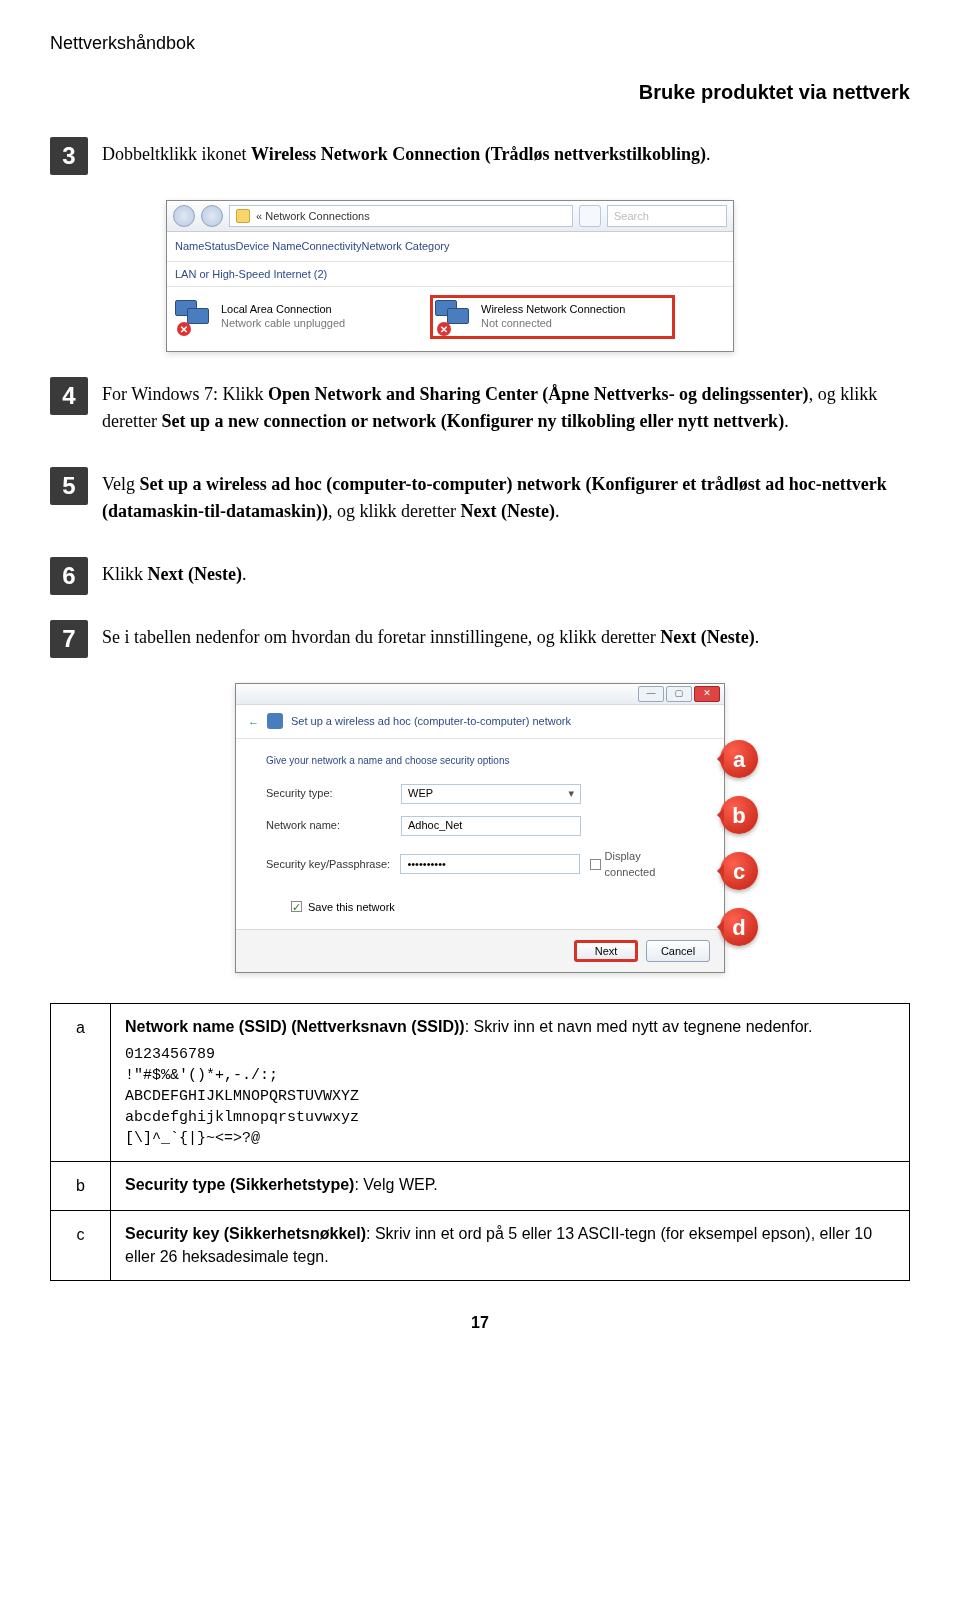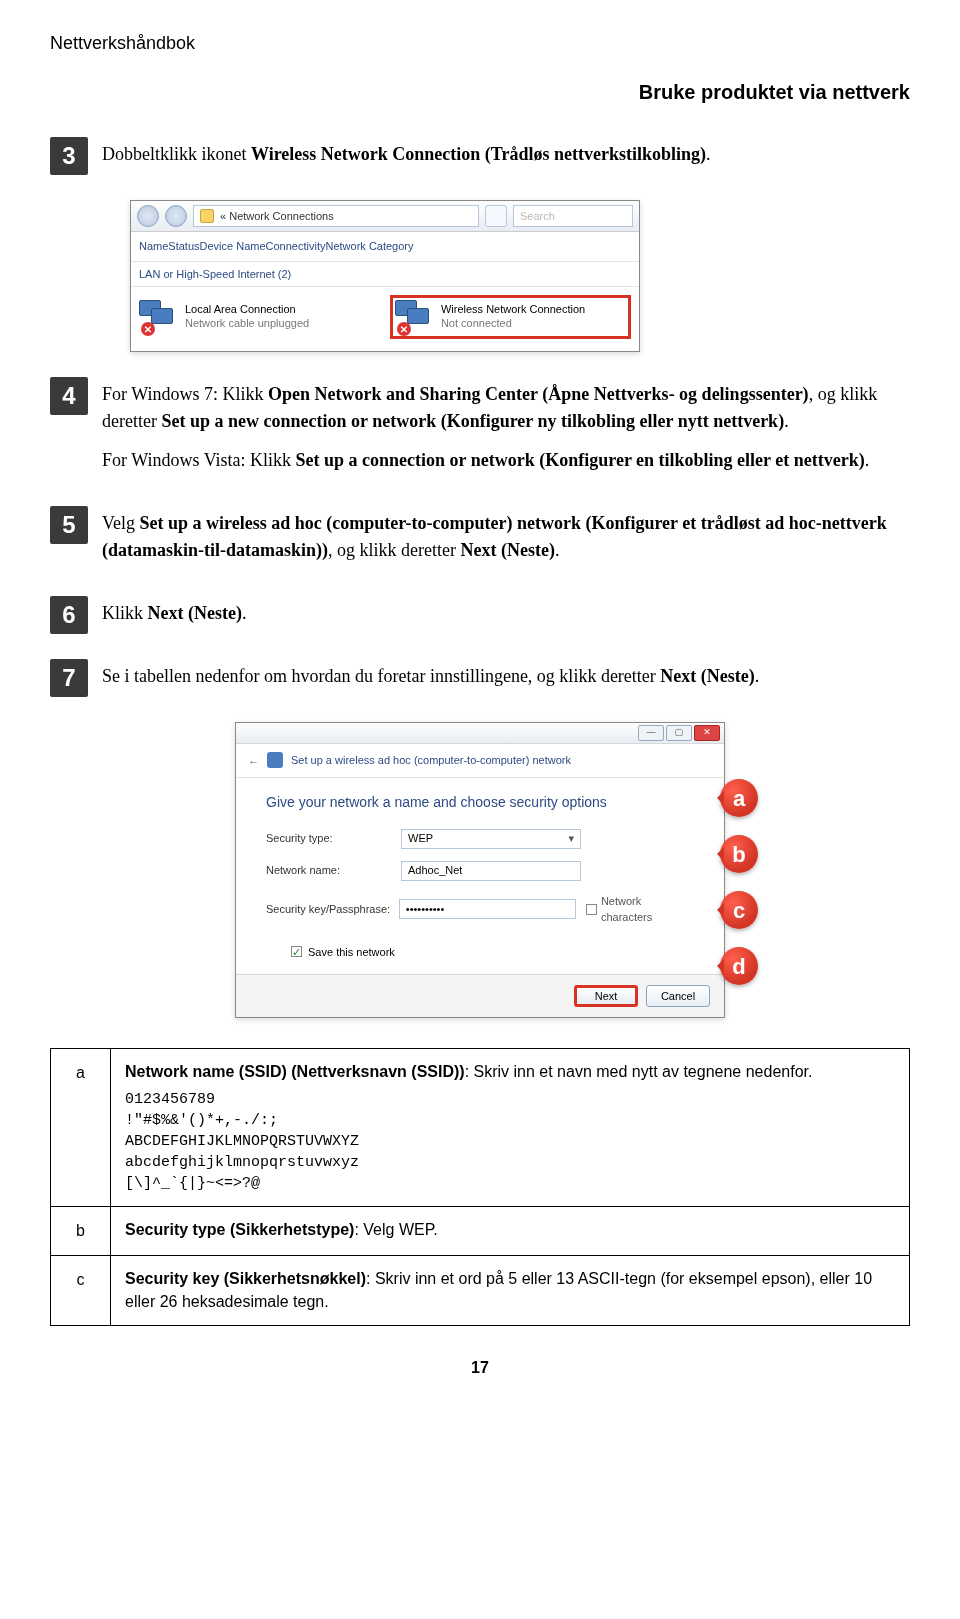--- a/index.html
+++ b/index.html
@@ -48,26 +48,27 @@
     padding-top: 4px;
   }
   .step-body p { margin-bottom: 12px; }
   .bold { font-weight: bold; }
   .screenshot {
     margin: 10px 0 25px 80px;
   }
   .screenshot.center { margin-left: auto; margin-right: auto; width: fit-content; }
   
   .win1 {
-    width: 510px;
+    width: 568px;
     border: 1px solid #888;
     background: #fff;
     font-family: 'Segoe UI', Arial, sans-serif;
     font-size: 11px;
     box-shadow: 0 2px 6px rgba(0,0,0,0.15);
+    margin-left: 36px;
   }
   .win1-toolbar {
     background: linear-gradient(#fefefe,#e8edf3);
     border-bottom: 1px solid #ccc;
     padding: 4px 6px;
     display: flex;
     align-items: center;
     gap: 6px;
   }
   .nav-btn {
@@ -139,21 +140,21 @@
   .wiz-topbtn.close { background:#d44;border-color:#a22;color:#fff; }
   .wiz-title {
     padding:8px 12px;
     display:flex; align-items:center; gap:8px;
     border-bottom:1px solid #e3e3e3;
     color:#2c4a85;
   }
   .wiz-title .ar { color:#2a7a2a; }
   .wiz-icon { width:16px;height:16px;background:#4a7cc0;border-radius:3px; }
   .wiz-main { padding:14px 30px 8px 30px; }
-  .wiz-main h4 { color:#2c4a85; font-weight:normal; font-size:14px; margin-bottom:16px; }
+  .wiz-main h4 { color:#2c4a85; font-weight:normal; font-size:10px; margin-bottom:16px; }
   .formrow { display:flex; align-items:center; margin-bottom:12px; }
   .formrow label { width:135px; color:#333; font-size:11px; }
   .formrow .fld {
     width:180px; height:20px; border:1px solid #b6c8de; padding:0 6px;
     display:flex; align-items:center; background:#fff; font-size:11px;
   }
   .formrow .sel::after { content:"▾"; margin-left:auto; color:#555; }
   .formrow .extra { margin-left:10px; font-size:11px; color:#555; display:flex; align-items:center; gap:4px; }
   .cb { width:11px;height:11px;border:1px solid #888;background:#fff;display:inline-block;position:relative; }
   .cb.checked::after { content:"✓"; position:absolute;top:-3px;left:0;font-size:11px;color:#2a7a2a; }
@@ -274,23 +275,20 @@
     </div>
   </div>
 </div>
 
 <div class="step">
   <div class="step-num">4</div>
   <div class="step-body">
     <p>
       <span>For Windows 7: Klikk </span><span class="bold">Open Network and Sharing Center (Åpne Nettverks- og delingssenter)</span><span>, og klikk deretter </span><span class="bold">Set up a new connection or network (Konfigurer ny tilkobling eller nytt nettverk)</span><span>.</span>
     </p>
-    <p>
-      <span>For Windows Vista: Klikk </span><span class="bold">Set up a connection or network (Konfigurer en tilkobling eller et nettverk)</span><span>.</span>
-    </p>
   </div>
 </div>
 
 <div class="step">
   <div class="step-num">5</div>
   <div class="step-body">
     <p>
       <span>Velg </span><span class="bold">Set up a wireless ad hoc (computer-to-computer) network (Konfigurer et trådløst ad hoc-nettverk (datamaskin-til-datamaskin))</span><span>, og klikk deretter </span><span class="bold">Next (Neste)</span><span>.</span>
     </p>
   </div>
@@ -336,21 +334,21 @@
       </div>
       <div class="formrow">
         <label>Network name:</label>
         <div class="fld">Adhoc_Net</div>
       </div>
       <div class="formrow">
         <label>Security key/Passphrase:</label>
         <div class="fld">••••••••••</div>
         <div class="extra">
           <span class="cb"></span>
-          <span>Network characters</span>
+          <span>Display connected</span>
         </div>
       </div>
       <div class="savenet">
         <span class="cb checked"></span>
         <span>Save this network</span>
       </div>
     </div>
     <div class="wiz-foot">
       <div class="wiz-btn hl">Next</div>
       <div class="wiz-btn">Cancel</div>

